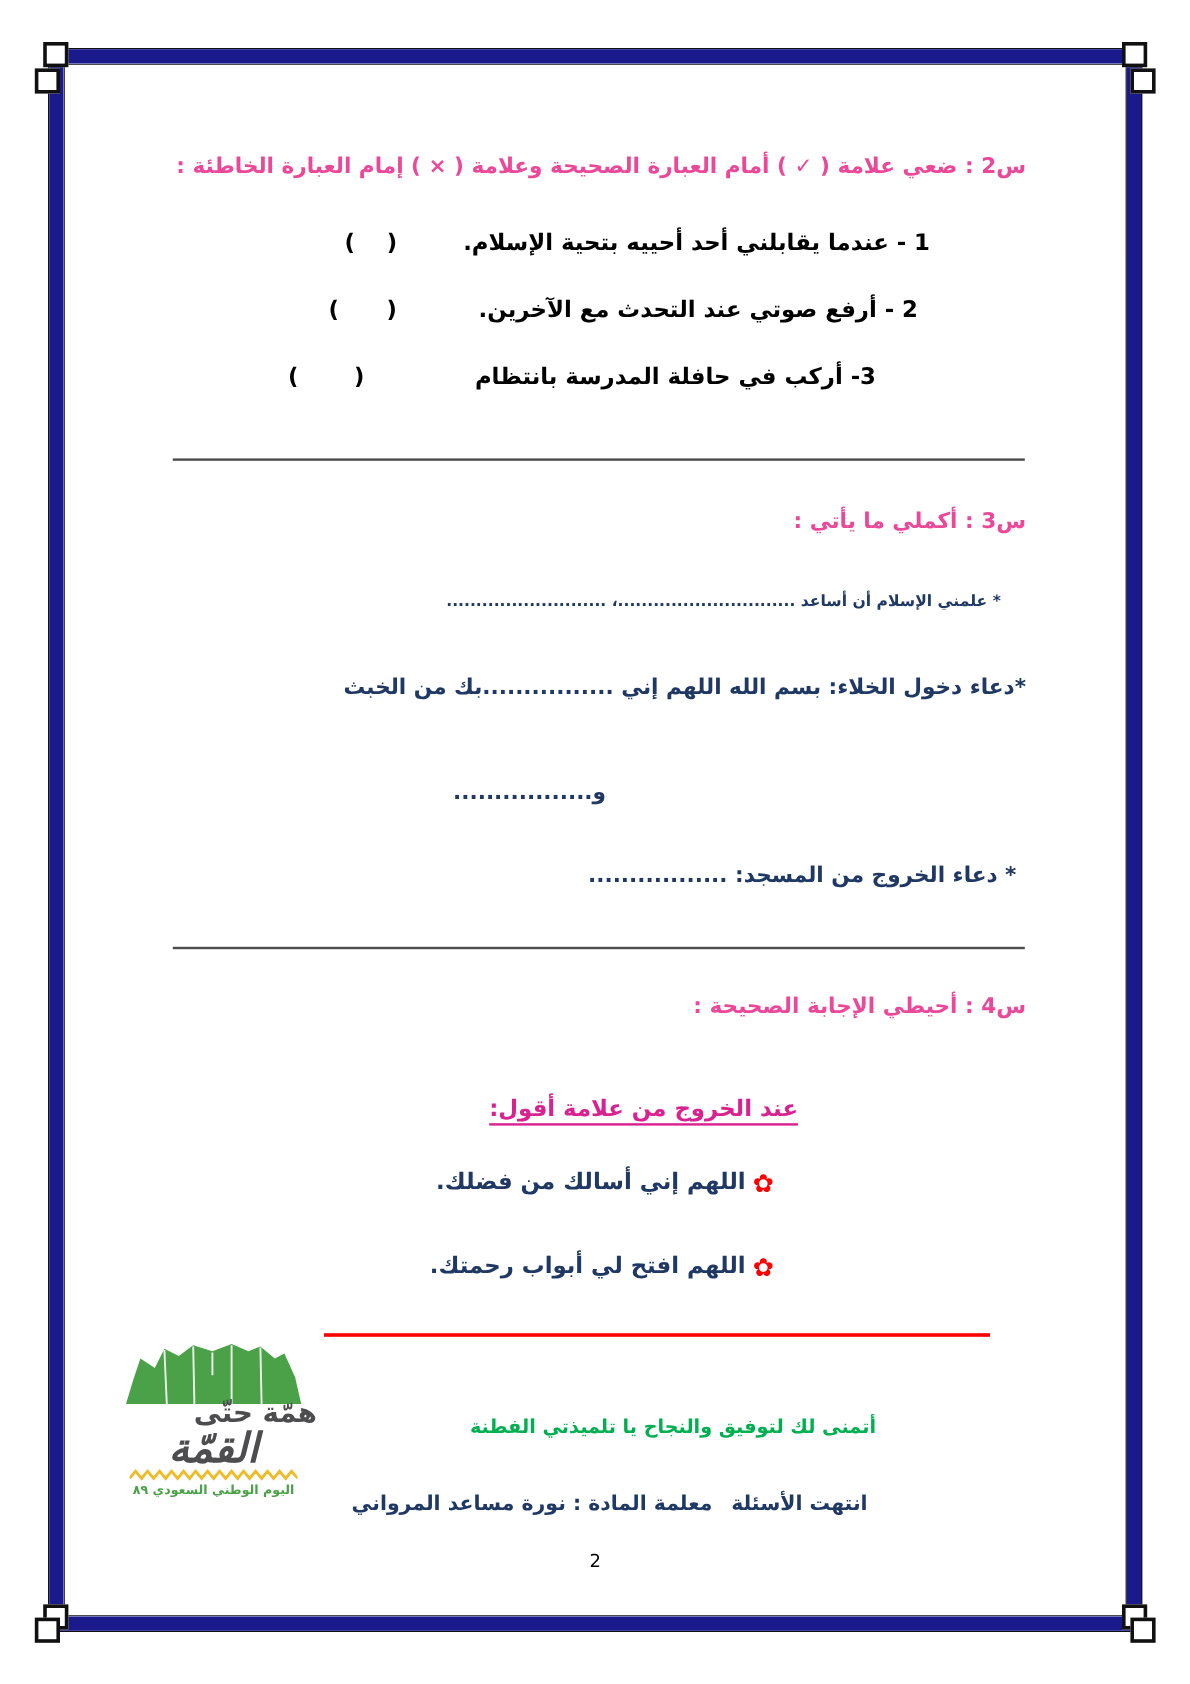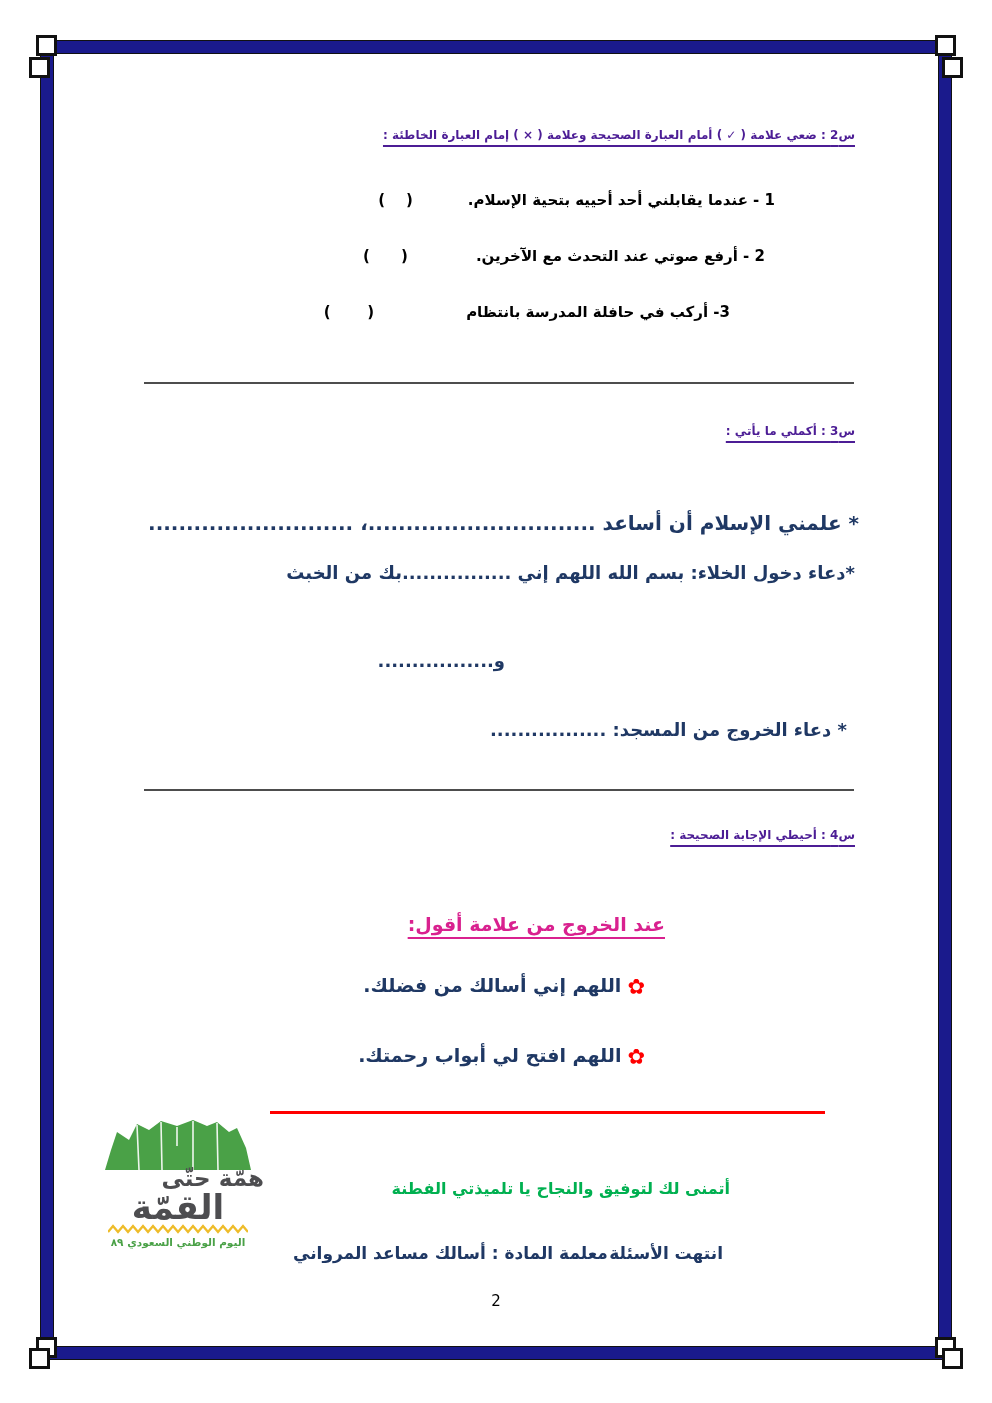--- a/index.html
+++ b/index.html
@@ -19,42 +19,42 @@
     background:#fff;box-sizing:border-box;
   }
   .csq.tl1{left:36px;top:35px;} .csq.tl2{left:29px;top:57px;}
   .csq.tr1{right:36px;top:35px;} .csq.tr2{right:29px;top:57px;}
   .csq.bl1{left:36px;bottom:45px;} .csq.bl2{left:29px;bottom:34px;}
   .csq.br1{right:36px;bottom:45px;} .csq.br2{right:29px;bottom:34px;}
 
   
   .blk{position:absolute;font-weight:bold;white-space:nowrap;}
   .q-head{
-    font-size:12px;color:#4c1d95;
-    text-decoration:underline;text-underline-offset:6px;text-decoration-thickness:2px;
+    font-size:18px;color:#ec4899;
+    text-underline-offset:6px;text-decoration-thickness:2px;
   }
-  .item{font-size:15px;color:#000;}
+  .item{font-size:19px;color:#000;}
   .paren{white-space:pre;display:inline-block;}
   .navy{color:#1f3864;}
   .divider{position:absolute;border-top:2px solid #4d4d4d;height:0;}
   .magenta{
     color:#d9218f;font-size:19px;
     text-decoration:underline;text-underline-offset:6px;text-decoration-thickness:2px;
   }
   .option{font-size:19px;color:#1f3864;}
   .flower{color:#ff0000;font-size:21px;vertical-align:-2px;margin-left:6px;}
   .red-line{position:absolute;background:#ff0000;height:3px;}
   .green-text{color:#00b050;font-size:16px;}
   .footer-text{font-size:17px;color:#1f3864;}
   .page-num{position:absolute;left:0;right:0;text-align:center;font-size:15px;color:#000;font-weight:normal;}
 
   
   .logo{position:absolute;left:92px;top:1116px;width:172px;height:172px;text-align:center;}
   .logo .l1{font-size:23px;font-weight:bold;color:#4d4d50;line-height:1.05;margin-top:-4px;letter-spacing:1px;text-align:right;}
-  .logo .l2{font-size:34px;font-weight:bold;color:#4d4d50;line-height:1.0;}
+  .logo .l2{font-size:34px;font-weight:bold;color:#4d4d50;line-height:1.0;font-style:italic;}
   .logo .l3{font-size:10.5px;font-weight:bold;color:#4aa147;margin-top:2px;}
   .logo svg{display:block;margin:0 auto;}
 </style>
 </head>
 <body>
 
 <div class="frame"></div>
 <div class="csq tl1"></div>
 <div class="csq tl2"></div>
 <div class="csq tr1"></div>
@@ -73,21 +73,21 @@
   <span>2 -  أرفع صوتي عند التحدث مع الآخرين.</span><span class="paren" style="margin-right:68px;">(      )</span>
 </div>
 <div class="blk item" style="top:303px;right:262px;">
   <span>3- أركب في حافلة المدرسة بانتظام</span><span class="paren" style="margin-right:92px;">(       )</span>
 </div>
 
 <div class="divider" style="top:382px;left:144px;right:138px;"></div>
 
 <div class="blk q-head" style="top:424px;right:137px;">س3 :  أكملي ما يأتي  :</div>
 
-<div class="blk navy" style="top:494px;right:133px;font-size:20px;margin-top:17px;">*  علمني الإسلام أن أساعد ..............................، ...........................</div>
+<div class="blk navy" style="top:494px;right:158px;font-size:13px;">*  علمني الإسلام أن أساعد ..............................، ...........................</div>
 
 <div class="blk navy" style="top:562px;right:137px;font-size:18px;">*دعاء دخول الخلاء:  بسم الله اللهم إني     ................بك من الخبث</div>
 
 <div class="blk navy" style="top:650px;right:487px;font-size:18px;">و.................</div>
 
 <div class="blk navy" style="top:719px;right:145px;font-size:18px;">* دعاء الخروج من المسجد: .................</div>
 
 <div class="divider" style="top:789px;left:144px;right:138px;"></div>
 
 <div class="blk q-head" style="top:828px;right:137px;">س4 : أحيطي الإجابة الصحيحة :</div>
@@ -112,15 +112,15 @@
   <div class="l2">القمّة</div>
   <svg width="140" height="10" viewBox="0 0 140 10">
     <polyline points="0,8 5,2 10,8 15,2 20,8 25,2 30,8 35,2 40,8 45,2 50,8 55,2 60,8 65,2 70,8 75,2 80,8 85,2 90,8 95,2 100,8 105,2 110,8 115,2 120,8 125,2 130,8 135,2 140,8" fill="none" stroke="#eebc2a" stroke-width="2.4"></polyline>
   </svg>
   <div class="l3">اليوم الوطني السعودي ٨٩</div>
 </div>
 
 <div class="blk green-text" style="top:1179px;right:262px;">أتمنى لك لتوفيق والنجاح يا تلميذتي الفطنة</div>
 
 <div class="blk footer-text" style="top:1243px;right:269px;">انتهت الأسئلة</div>
-<div class="blk footer-text" style="top:1243px;left:293px;">معلمة المادة : أسالك مساعد المرواني</div>
+<div class="blk footer-text" style="top:1243px;left:293px;">معلمة المادة : نورة مساعد المرواني</div>
 
 <div class="page-num" style="top:1292px;">2</div>
 
 </body></html>

